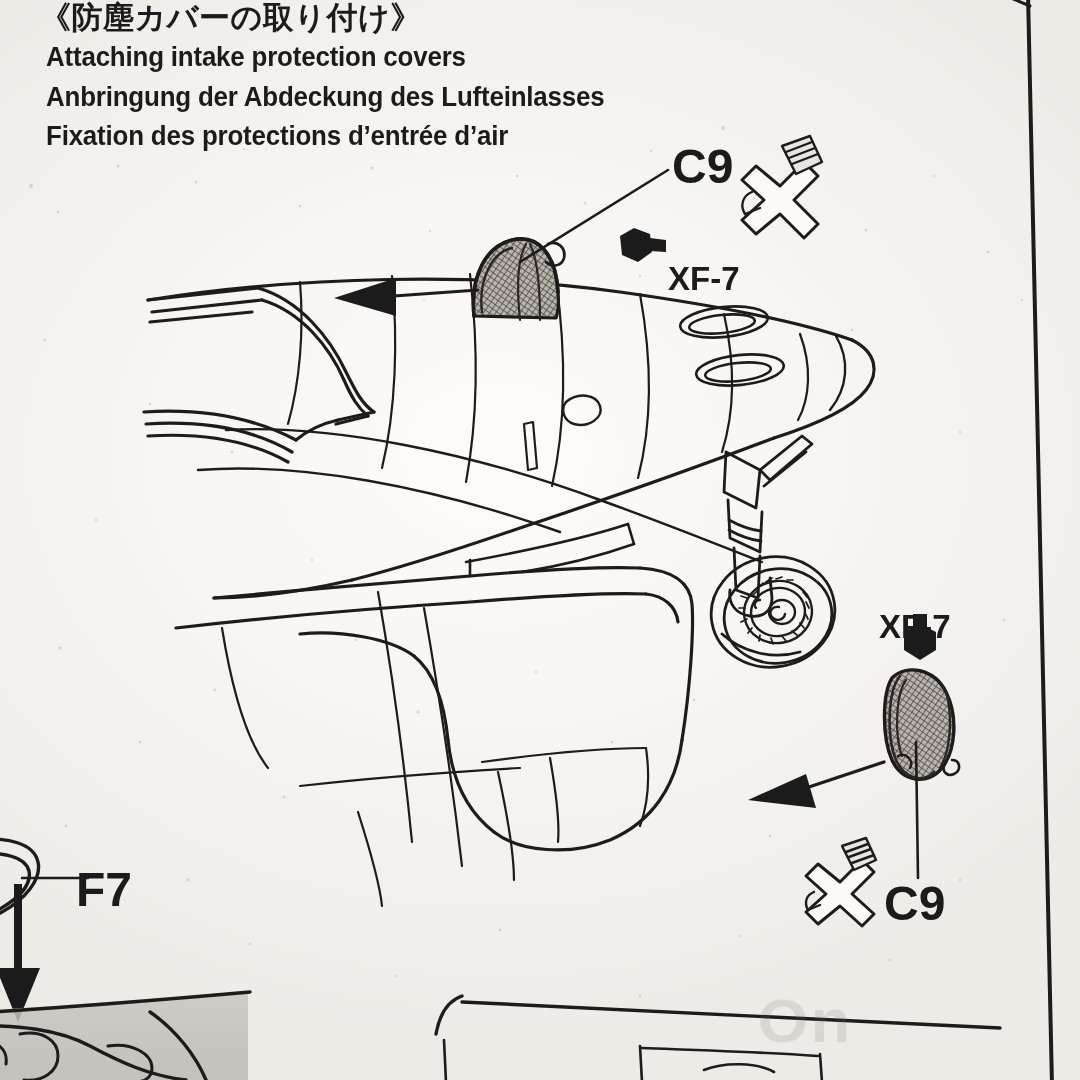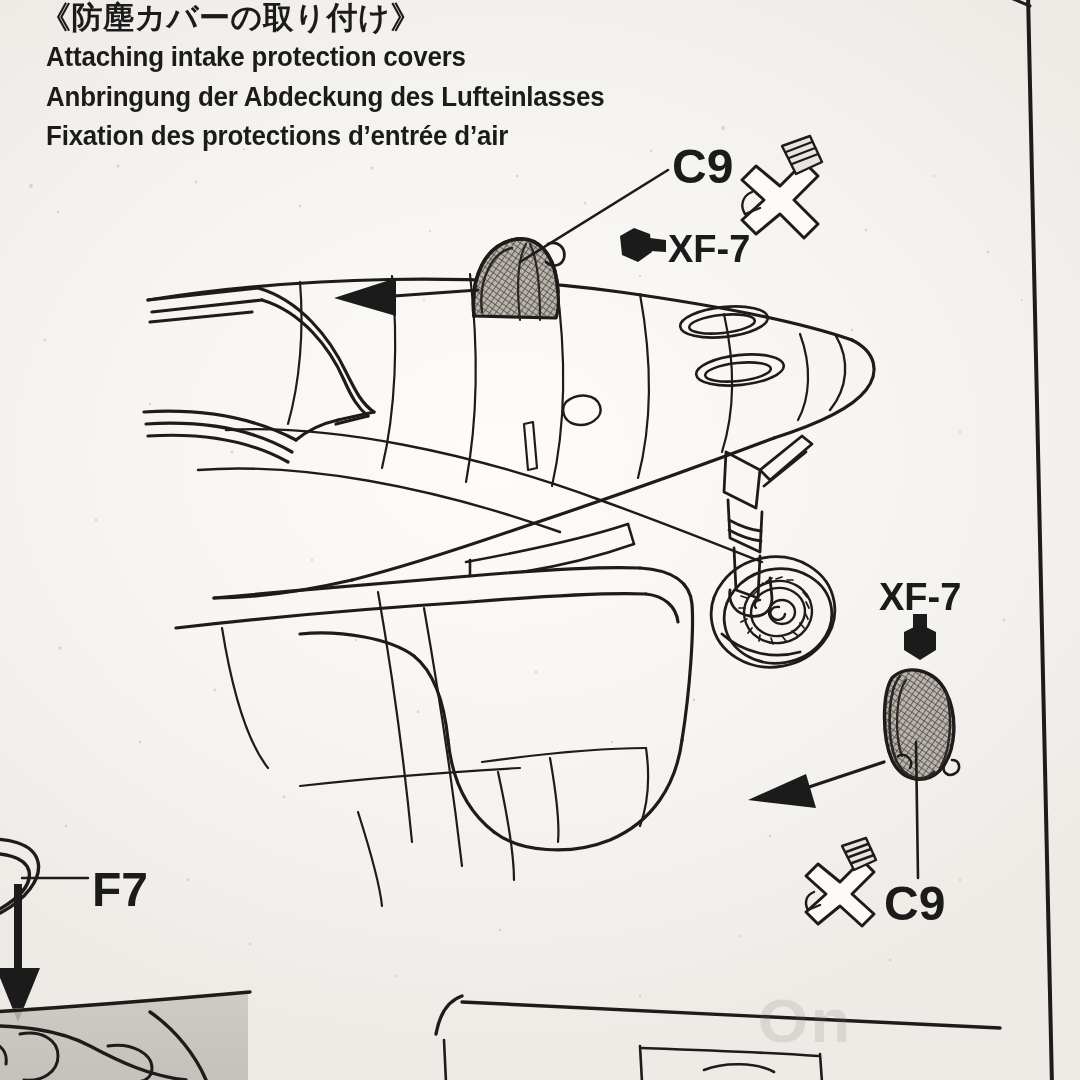--- a/index.html
+++ b/index.html
@@ -71,28 +71,29 @@
     transform: scaleX(.96);
     transform-origin: left center;
   }
   .partlabel {
     font-weight: 700;
     font-size: 48px;
     letter-spacing: 0px;
   }
   .paintlabel {
     font-weight: 700;
-    font-size: 38px;
+    font-size: 33px;
     letter-spacing: 0px;
+    margin-top: 32px;
   }
   #label-c9-top   { left: 672px; top: 143px; }
   #label-xf7-top  { left: 668px; top: 230px; }
   #label-xf7-bot  { left: 879px; top: 578px; }
   #label-c9-bot   { left: 884px; top: 880px; }
-  #label-f7       { left: 92px;  top: 866px; }
+  #label-f7       { left: 76px;  top: 866px; }
 
   #bleed-through {
     position: absolute;
     left: 760px; top: 985px;
     font-size: 62px;
     font-weight: 700;
     color: rgba(120,112,104,.17);
     letter-spacing: 2px;
     transform: scaleX(1.05);
   }

